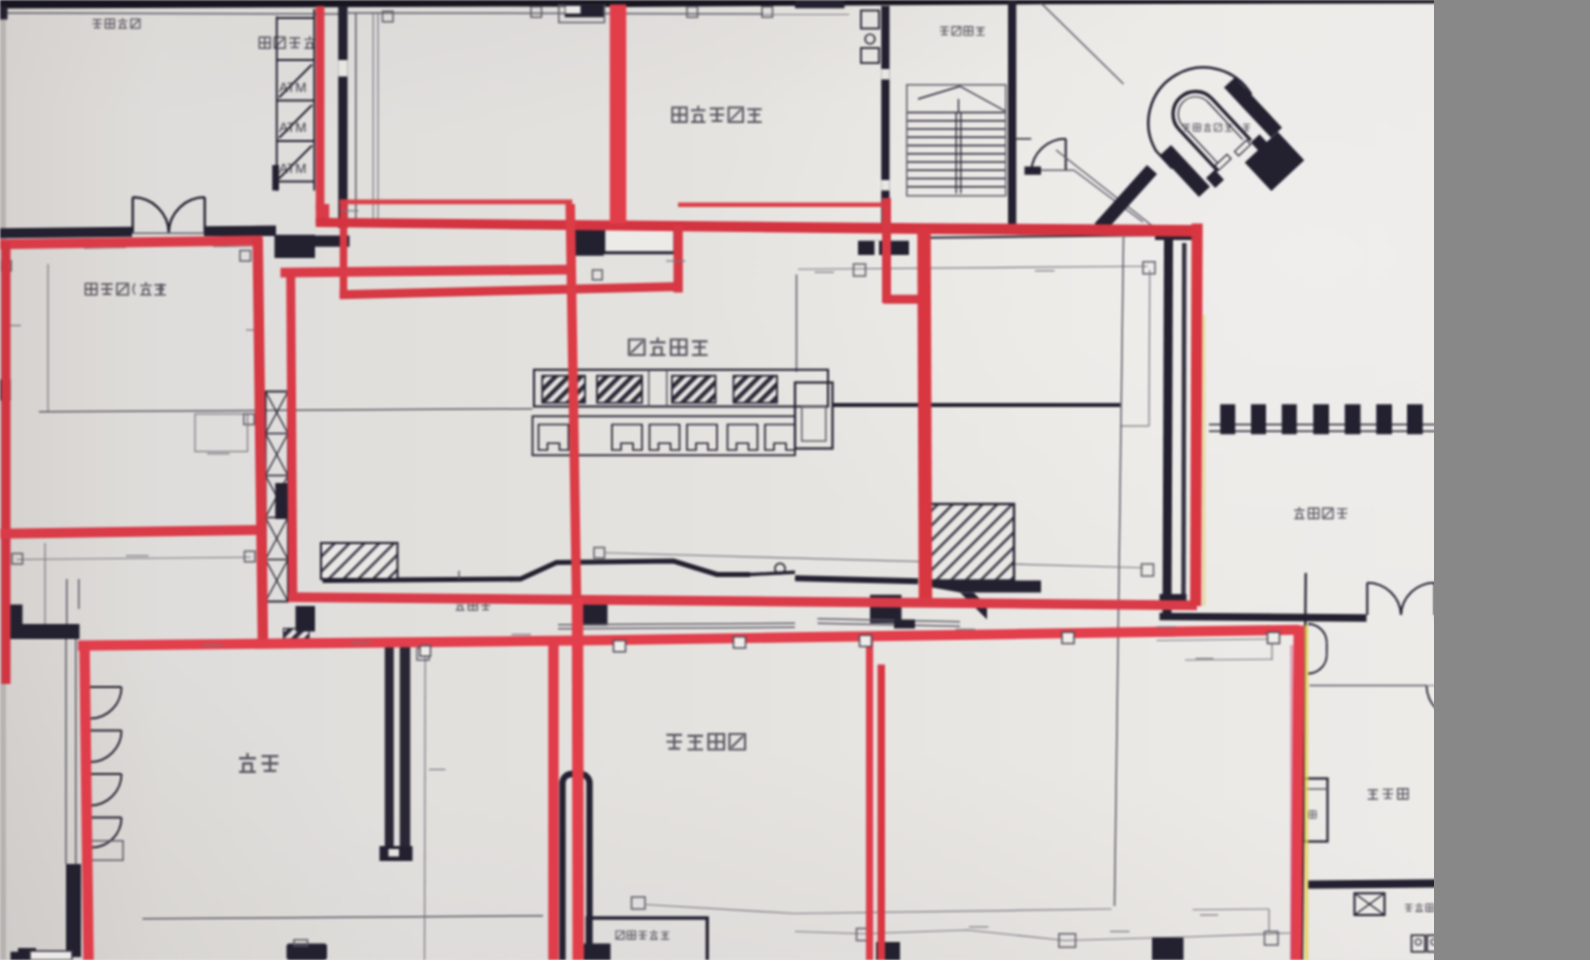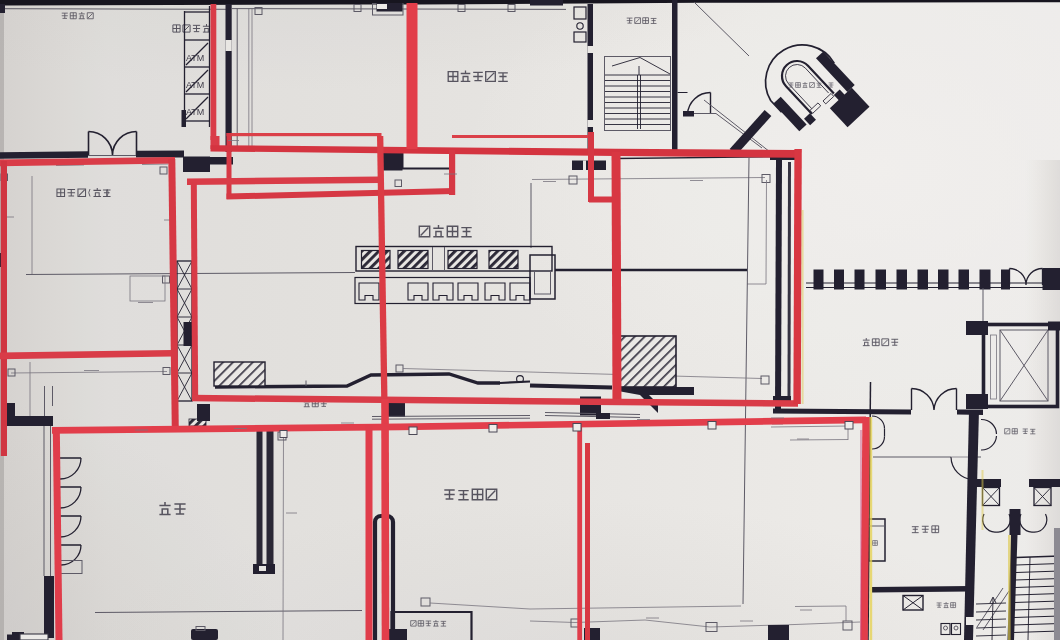--- a/index.html
+++ b/index.html
@@ -1,16 +1,16 @@
 <!DOCTYPE html>
 <html><head>
 <meta charset="utf-8">
 <style>
 html,body{margin:0;padding:0;background:#888;font-family:"Liberation Sans",sans-serif;}
-#stage{position:relative;width:1060px;height:640px;overflow:hidden;background:#e4e2df;}
+#stage{position:relative;width:956px;height:640px;overflow:hidden;background:#e4e2df;}
 #stage svg{filter:blur(0.6px);}
 svg{display:block;}
 .t{stroke:#57545f;fill:none;stroke-width:1.1;}
 .thin{stroke:#5d5a66;stroke-width:1;fill:none;}
 .thin2{stroke:#78757f;stroke-width:0.8;fill:none;}
 .wall{fill:#232030;}
 .wline{stroke:#232030;fill:none;}
 </style>
 </head>
 <body>

